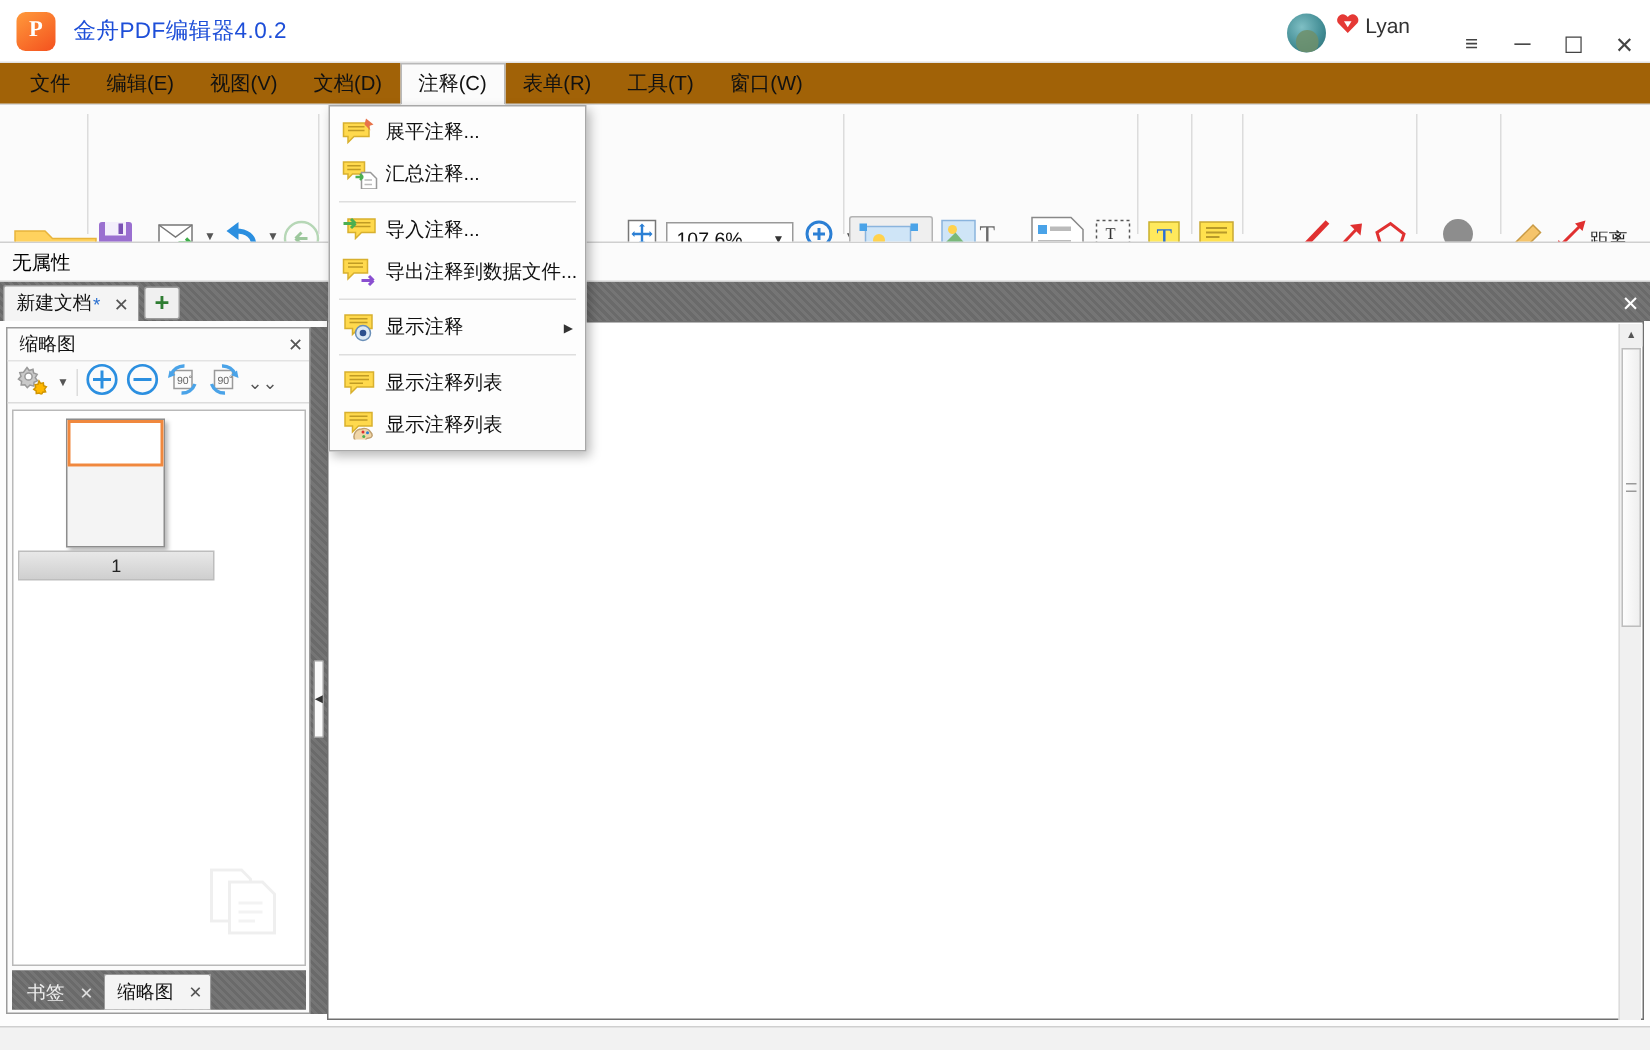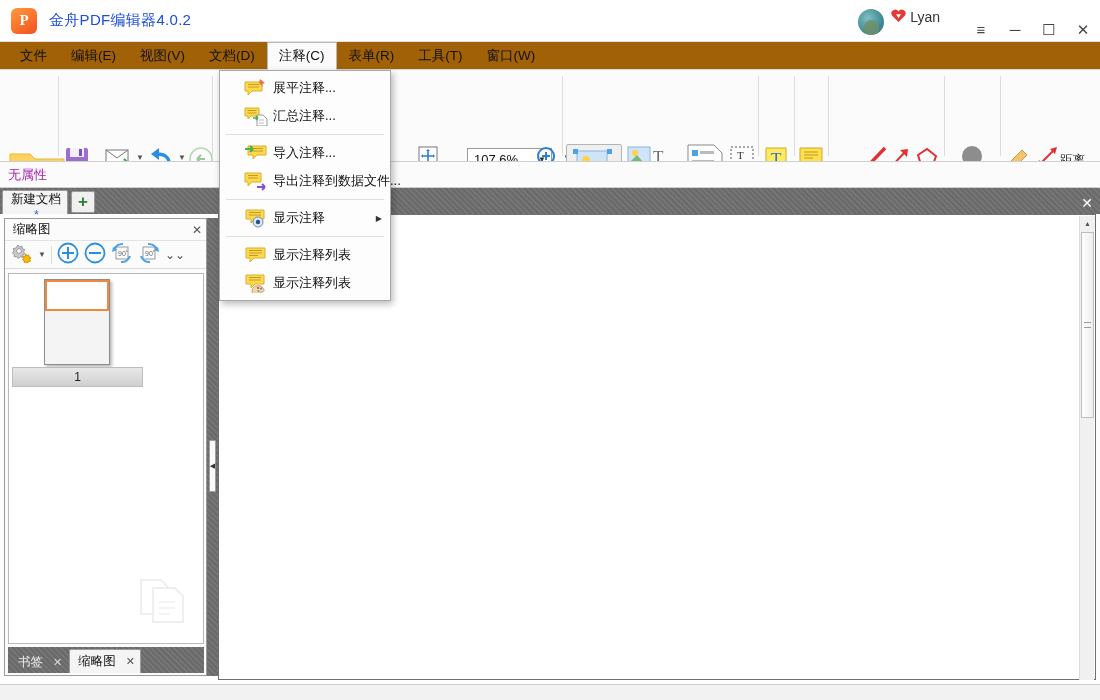--- a/index.html
+++ b/index.html
@@ -69,48 +69,48 @@
   .big-btn { position:absolute; text-align:center; }
   .caret-d { font-size:8px; color:#555; line-height:6px; }
 
   .icon-sq { position:absolute; }
   .sel-box { border:1px solid #b3b3b3; background:#efefef; border-radius:2px; }
 
   
   .zoom-combo {
     position:absolute; width:85px; height:22px; background:#fff;
     border:1px solid #9a9a9a; display:flex; align-items:center;
-    padding-left:6px; font-size:13px; color:#111;margin-left:23px;
+    padding-left:6px; font-size:13px; color:#111;
   }
   .zoom-combo .arrow { margin-left:auto; margin-right:5px; font-size:8px; color:#333; }
 
   .find-bar {
     position:absolute; right:6px; top:72px; display:flex; align-items:center; gap:4px;
     font-size:13px; color:#111;
   }
   .find-btn { display:flex; align-items:center; gap:4px; padding:3px 5px; }
 
   
   .propbar {
     position:absolute; left:0; top:162px; width:1100px; height:26px;
     background:#fbfbfb; border-bottom:1px solid #cfcfcf;
-    display:flex; align-items:center; padding-left:8px; font-size:13px; color:#a21caf;
+    display:flex; align-items:center; padding-left:8px; font-size:13px; color:#000000;
   }
 
   
   .tabstrip {
     position:absolute; left:0; top:188px; width:1100px; height:26px;
     background:#6e6e6e;
     background-image:repeating-linear-gradient(45deg,#6a6a6a 0 2px,#757575 2px 4px);
     display:flex; align-items:flex-end;
   }
   .doctab {
     height:24px; background:#f4f4f4; border:1px solid #9b9b9b; border-bottom:none;
     display:flex; align-items:center; padding:0 6px 0 8px; font-size:12.5px; color:#111;
-    margin-left:2px; border-radius:2px 2px 0 0;flex-direction:column;
+    margin-left:2px; border-radius:2px 2px 0 0;
   }
   .doctab .dirty { color:#2a6fd0; margin-left:1px; }
   .doctab .x { margin-left:9px; color:#555; font-size:12px; }
   .newtab {
     height:22px; width:24px; margin-left:3px; margin-bottom:1px;
     display:flex; align-items:center; justify-content:center;
     color:#2f7d32; font-size:17px; font-weight:bold;
     background:#f0f0f0; border:1px solid #9b9b9b; border-radius:2px;
   }
   .tabstrip-close {
@@ -205,21 +205,21 @@
     background:#f2f2f2; border-top:1px solid #cfcfcf;
   }
 
   
   .dropdown {
     position:absolute; left:219px; top:70px; width:172px;
     background:#fdfdfd; border:1px solid #a8a8a8;
     box-shadow:2px 3px 7px rgba(0,0,0,.28); z-index:100; padding:3px 0;
   }
   .dd-item {
-    height:28px; display:flex; align-items:center; padding-left:24px; font-size:13px; color:#111;
+    height:28px; display:flex; align-items:center; padding-left:8px; font-size:13px; color:#111;
   }
   .dd-icon { width:24px; height:20px; position:relative; flex:0 0 24px; }
   .dd-label { margin-left:5px; white-space:nowrap; }
   .dd-sub { margin-left:auto; margin-right:8px; font-size:8px; color:#333; }
   .dd-sep { height:1px; background:#dedede; margin:4px 6px; } 
 </style>
 </head>
 <body>
 
 <div id="app">

